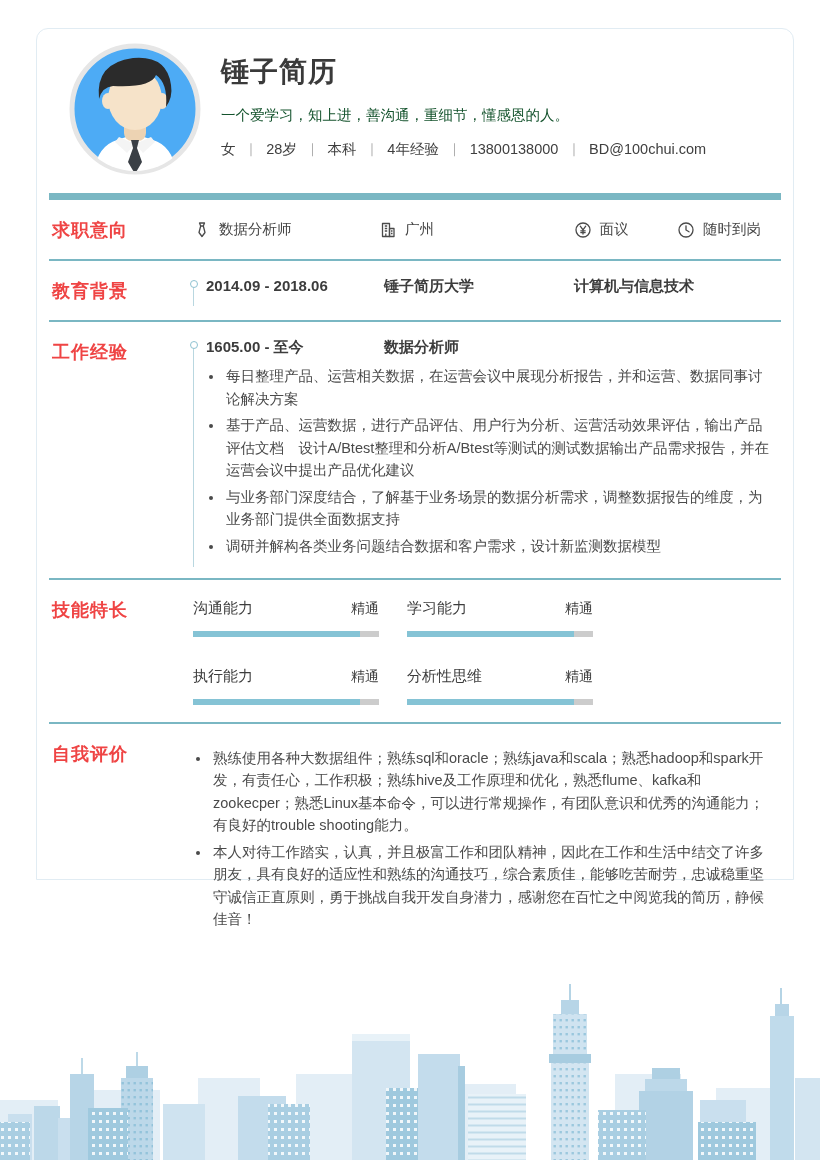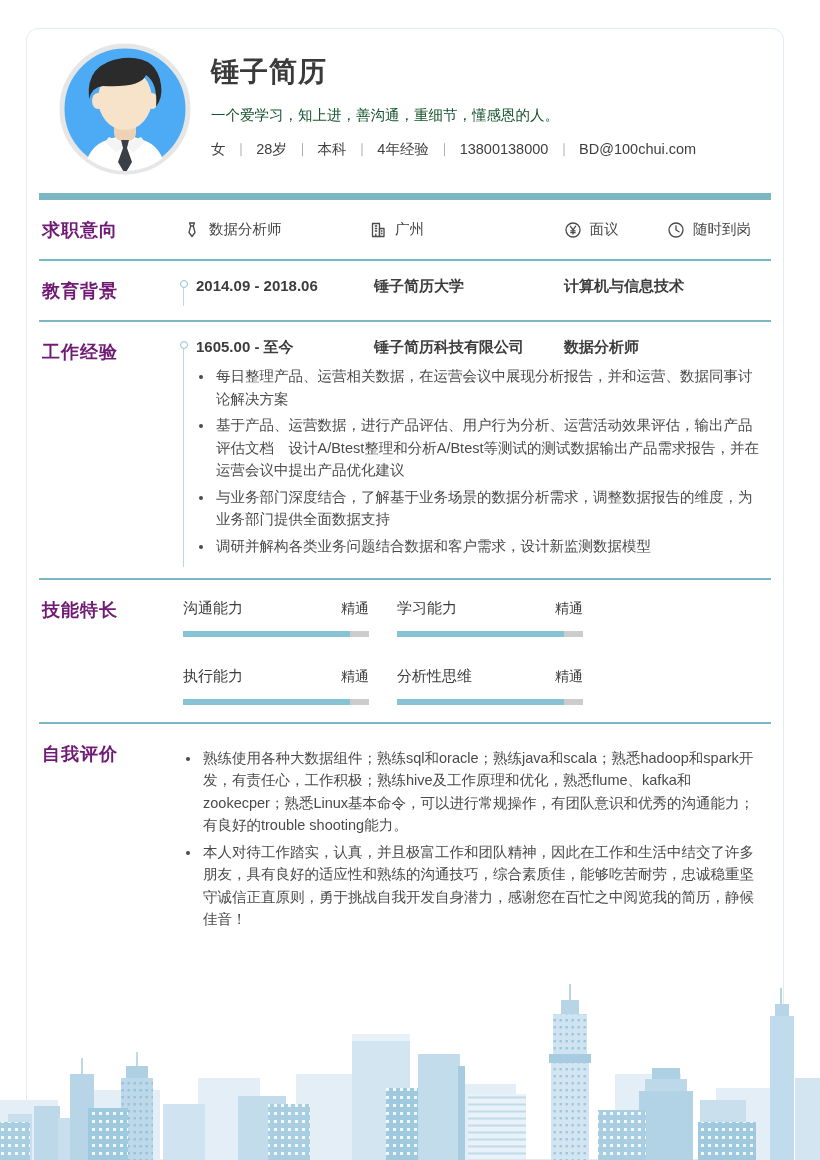--- a/index.html
+++ b/index.html
@@ -7,38 +7,38 @@
     --skill-fill:#85c3d5;
     --skill-track:#cccccc;
   }
   *{box-sizing:border-box;}
   body{
     width:820px;height:1160px;margin:0;position:relative;overflow:hidden;
     background:#ffffff;color:#4a4a4a;
     font-family:"Liberation Sans","DejaVu Sans",sans-serif;
   }
   .card{
-    position:absolute;top:28px;left:26px;width:758px;height:1132px;
+    position:absolute;top:28px;left:36px;width:758px;height:852px;
     background:#fff;border:1px solid #e1ecf3;border-radius:12px 12px 0 0;
     z-index:1;
   }
   
   .header{position:relative;height:164px;}
   .avatar{position:absolute;left:32px;top:14px;width:132px;height:132px;}
   .header-text{margin-left:184px;padding-top:26px;}
   .name{font-size:28px;font-weight:600;color:#3a3a3a;letter-spacing:1px;line-height:1.2;}
   .tagline{margin-top:17px;font-size:14.5px;color:#14532d;}
   .info-row{margin-top:15px;font-size:14.5px;color:#3f3f3f;display:flex;align-items:center;}
   .info-sep{color:#9b9b9b;padding:0 9px;font-size:13px;}
   
   .bar-thick{height:7px;background:var(--accent);margin:0 12px;}
   .bar-thin{height:2px;background:var(--accent);margin:0 12px;}
   
   .section{display:flex;padding:15px 18px 17px 15px;}
-  .section-title{width:141px;flex:none;font-size:18px;font-weight:bold;color:#701a75;letter-spacing:1px;padding-top:3px;}
+  .section-title{width:141px;flex:none;font-size:18px;font-weight:bold;color:#ef4444;letter-spacing:1px;padding-top:3px;}
   .section-body{flex:1;min-width:0;}
   
   .ji-row{display:flex;align-items:center;padding-top:5px;font-size:14.5px;color:#454545;}
   .ji-item{display:flex;align-items:center;gap:8px;}
   .ji-item:nth-child(1){width:186px;}
   .ji-item:nth-child(2){width:146px;gap:8px;}
   .ji-item:nth-child(3){width:152px;justify-content:center;}
   .ji-item:nth-child(4){flex:1;}
   .ji-icon{width:18px;height:18px;flex:none;display:flex;}
   
@@ -171,21 +171,20 @@
   </div>
 
   <div class="bar-thin"></div>
 
   <div class="section">
     <div class="section-title">工作经验</div>
     <div class="section-body">
       <div class="entry">
         <div class="entry-head">
           <span class="eh-period">1605.00 - 至今</span>
-          <span class="eh-org">锤子简历科技有限公司</span>
           <span class="eh-role">数据分析师</span>
         </div>
         <ul class="bullets">
           <li>每日整理产品、运营相关数据，在运营会议中展现分析报告，并和运营、数据同事讨论解决方案</li>
           <li>基于产品、运营数据，进行产品评估、用户行为分析、运营活动效果评估，输出产品评估文档　设计A/Btest整理和分析A/Btest等测试的测试数据输出产品需求报告，并在运营会议中提出产品优化建议</li>
           <li>与业务部门深度结合，了解基于业务场景的数据分析需求，调整数据报告的维度，为业务部门提供全面数据支持</li>
           <li>调研并解构各类业务问题结合数据和客户需求，设计新监测数据模型</li>
         </ul>
       </div>
     </div>

